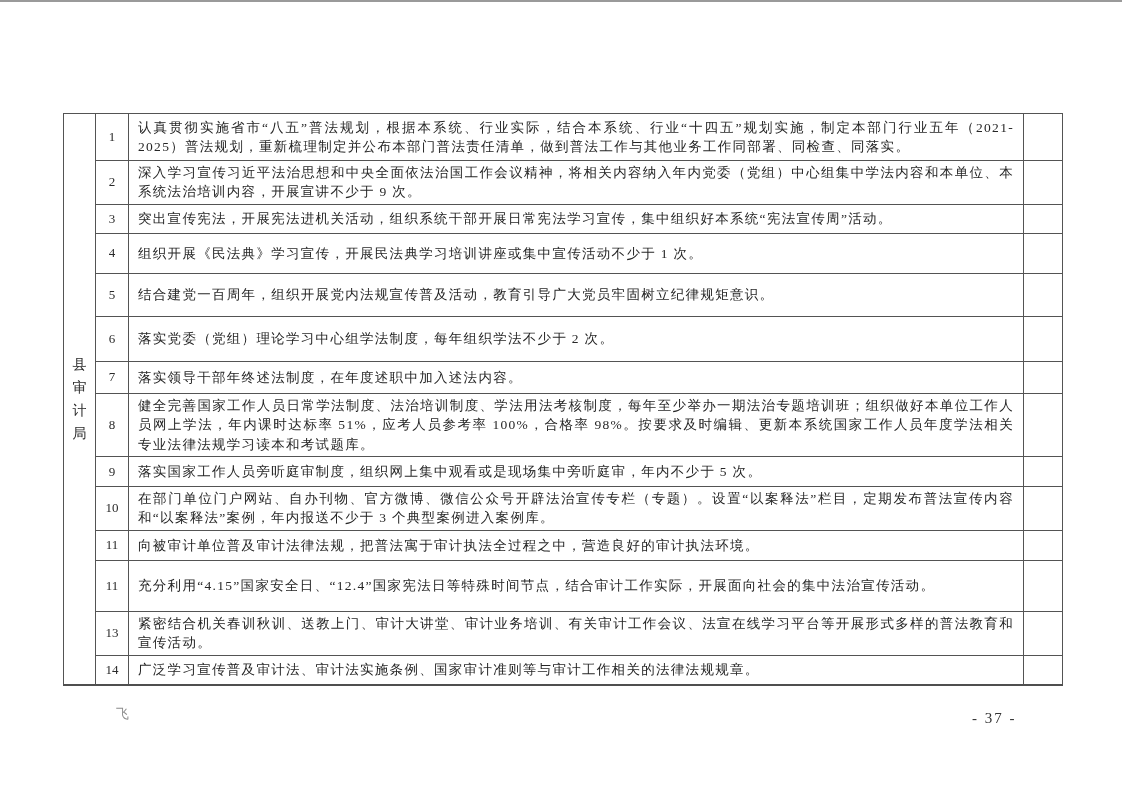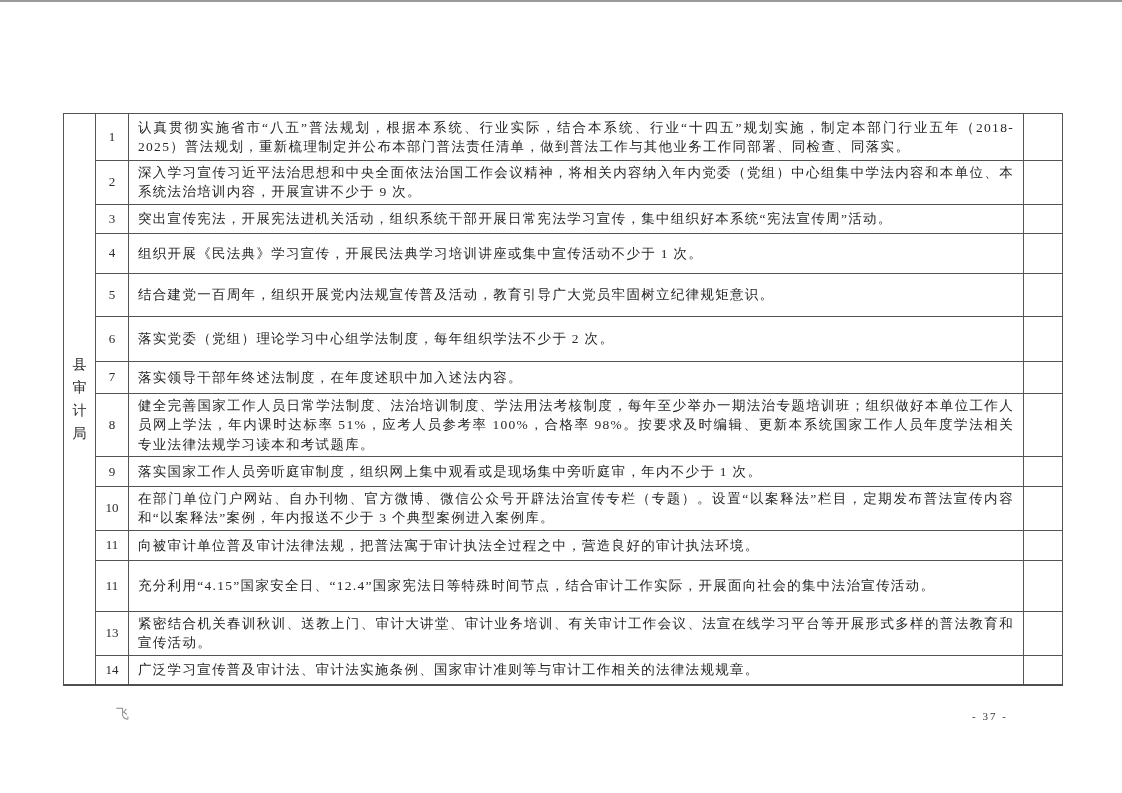--- a/index.html
+++ b/index.html
@@ -76,21 +76,21 @@
 
   .stray-mark {
     position: absolute;
     left: 116px; top: 705px;
     font-size: 13px;
     color: #8c8c8c;
   }
   .page-number {
     position: absolute;
     left: 972px; top: 710px;
-    font-size: 11px;
+    font-size: 15px;
     letter-spacing: 2px;
     color: #333333;
     white-space: pre;
   }
 </style>
 </head>
 <body>
 
 <div class="top-edge"></div>
 
@@ -103,21 +103,21 @@
   </colgroup>
   <tbody>
     <tr class="r1">
       <td class="org-cell" rowspan="14">
         <span class="ch">县</span>
         <span class="ch">审</span>
         <span class="ch">计</span>
         <span class="ch">局</span>
       </td>
       <td class="no-cell">1</td>
-      <td class="text-cell">认真贯彻实施省市“八五”普法规划，根据本系统、行业实际，结合本系统、行业“十四五”规划实施，制定本部门行业五年（2018-2025）普法规划，重新梳理制定并公布本部门普法责任清单，做到普法工作与其他业务工作同部署、同检查、同落实。</td>
+      <td class="text-cell">认真贯彻实施省市“八五”普法规划，根据本系统、行业实际，结合本系统、行业“十四五”规划实施，制定本部门行业五年（2021-2025）普法规划，重新梳理制定并公布本部门普法责任清单，做到普法工作与其他业务工作同部署、同检查、同落实。</td>
       <td class="check-cell"></td>
     </tr>
     <tr class="r2">
       <td class="no-cell">2</td>
       <td class="text-cell">深入学习宣传习近平法治思想和中央全面依法治国工作会议精神，将相关内容纳入年内党委（党组）中心组集中学法内容和本单位、本系统法治培训内容，开展宣讲不少于 9 次。</td>
       <td class="check-cell"></td>
     </tr>
     <tr class="r3">
       <td class="no-cell">3</td>
       <td class="text-cell">突出宣传宪法，开展宪法进机关活动，组织系统干部开展日常宪法学习宣传，集中组织好本系统“宪法宣传周”活动。</td>
@@ -143,21 +143,21 @@
       <td class="text-cell">落实领导干部年终述法制度，在年度述职中加入述法内容。</td>
       <td class="check-cell"></td>
     </tr>
     <tr class="r8">
       <td class="no-cell">8</td>
       <td class="text-cell">健全完善国家工作人员日常学法制度、法治培训制度、学法用法考核制度，每年至少举办一期法治专题培训班；组织做好本单位工作人员网上学法，年内课时达标率 51%，应考人员参考率 100%，合格率 98%。按要求及时编辑、更新本系统国家工作人员年度学法相关专业法律法规学习读本和考试题库。</td>
       <td class="check-cell"></td>
     </tr>
     <tr class="r9">
       <td class="no-cell">9</td>
-      <td class="text-cell">落实国家工作人员旁听庭审制度，组织网上集中观看或是现场集中旁听庭审，年内不少于 1 次。</td>
+      <td class="text-cell">落实国家工作人员旁听庭审制度，组织网上集中观看或是现场集中旁听庭审，年内不少于 5 次。</td>
       <td class="check-cell"></td>
     </tr>
     <tr class="r10">
       <td class="no-cell">10</td>
       <td class="text-cell">在部门单位门户网站、自办刊物、官方微博、微信公众号开辟法治宣传专栏（专题）。设置“以案释法”栏目，定期发布普法宣传内容和“以案释法”案例，年内报送不少于 3 个典型案例进入案例库。</td>
       <td class="check-cell"></td>
     </tr>
     <tr class="r11">
       <td class="no-cell">11</td>
       <td class="text-cell">向被审计单位普及审计法律法规，把普法寓于审计执法全过程之中，营造良好的审计执法环境。</td>

